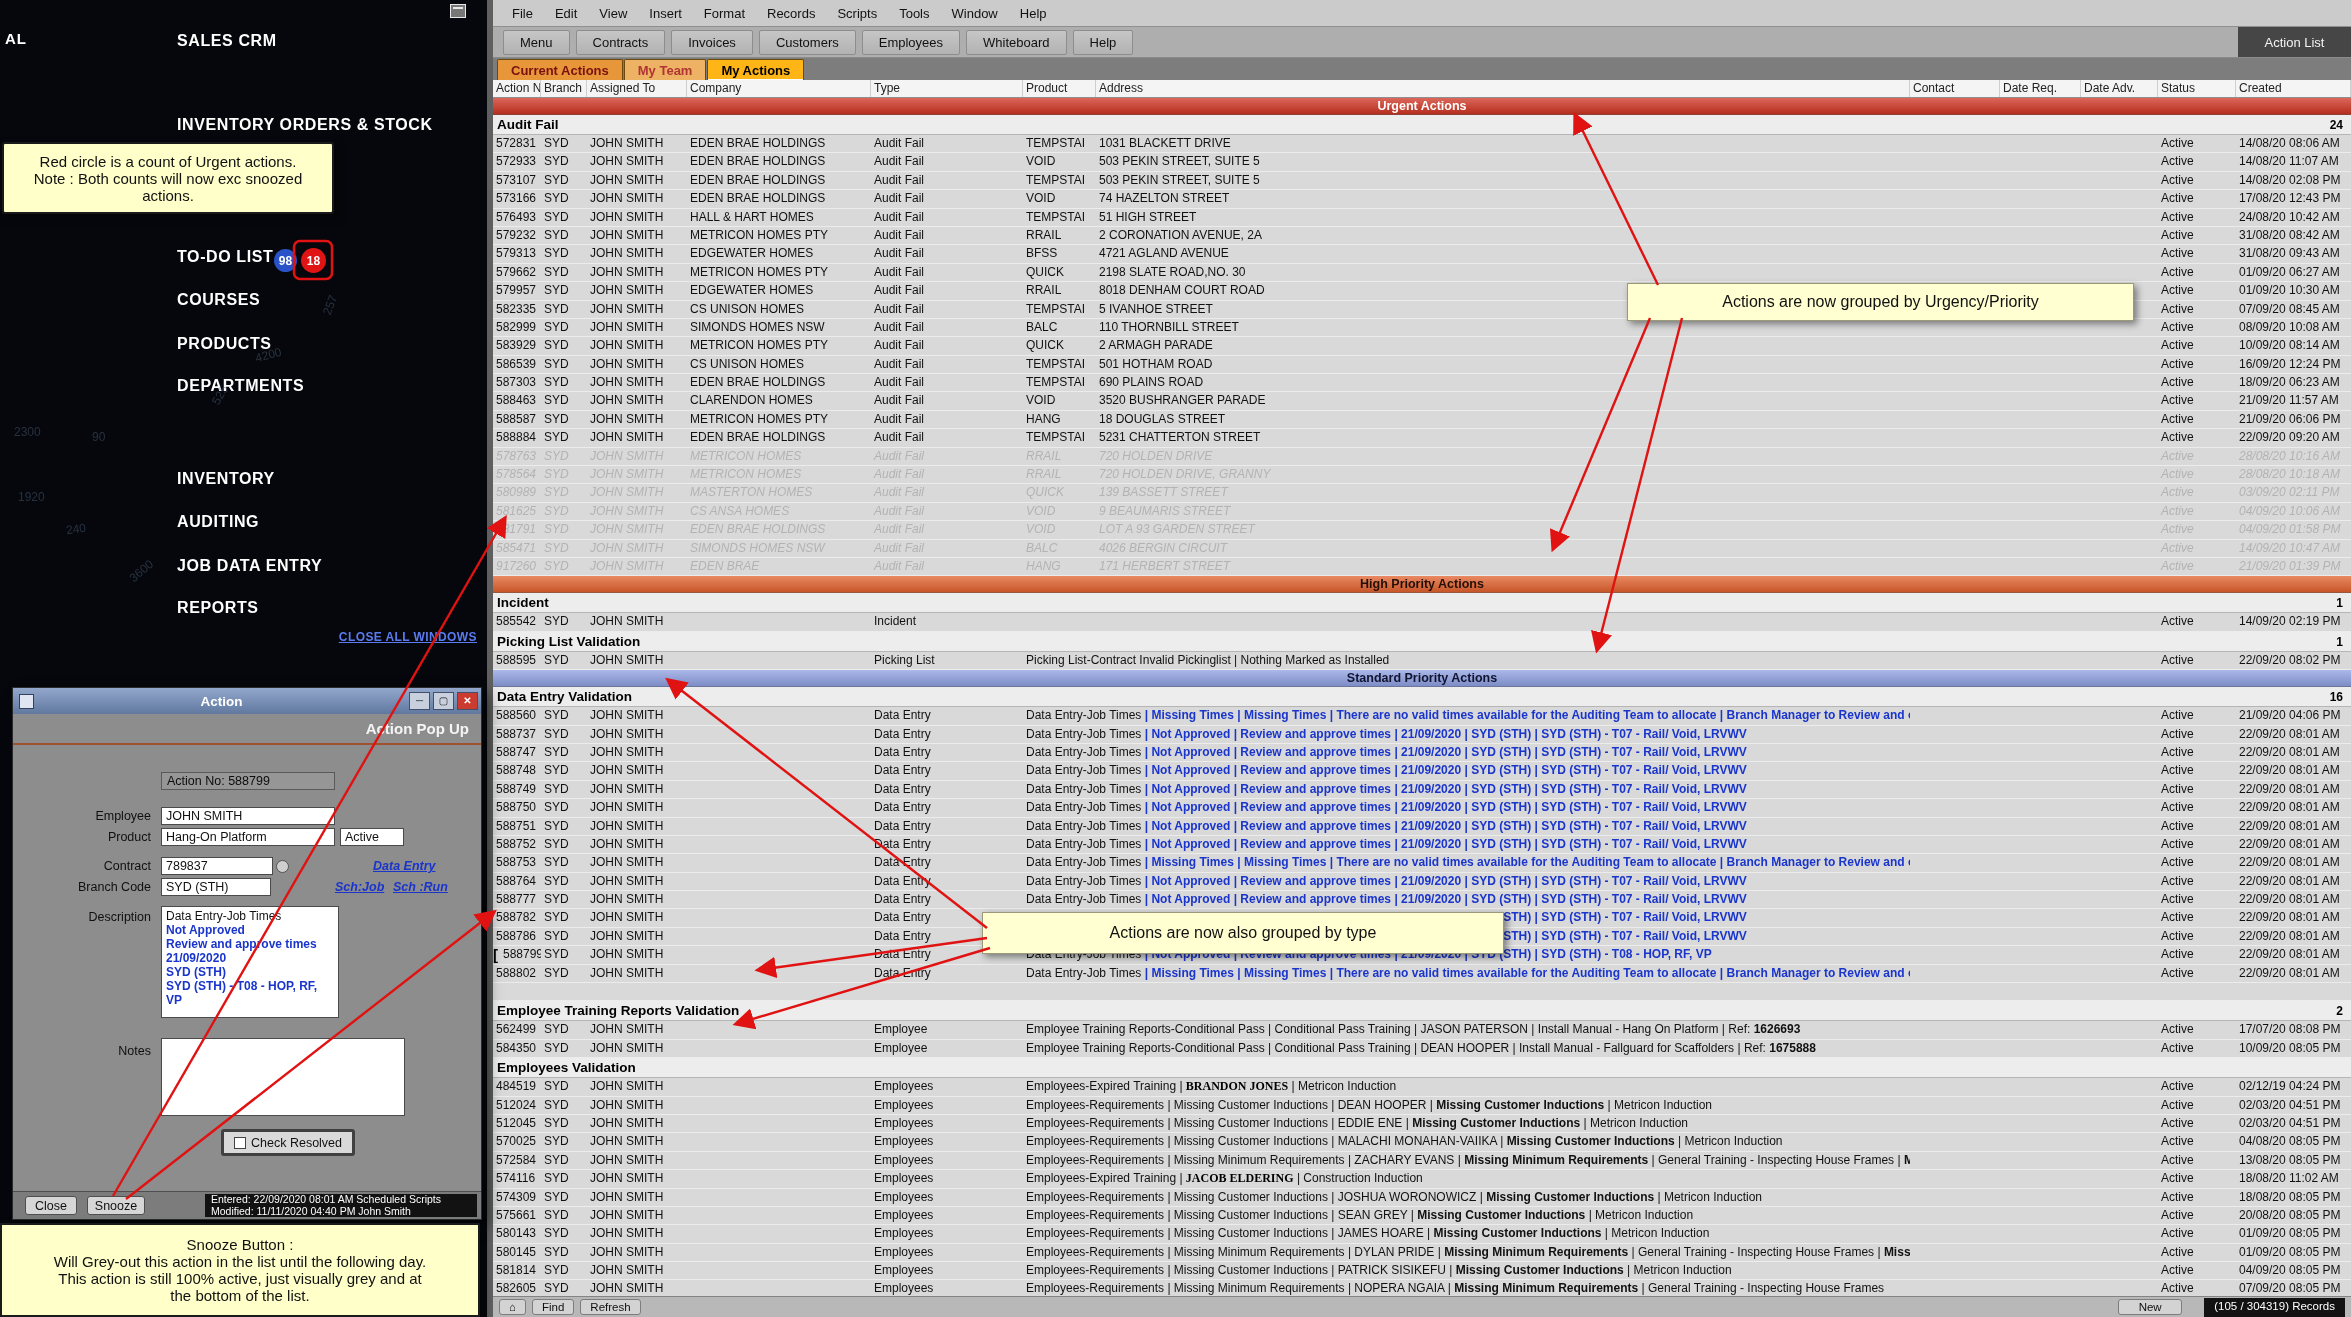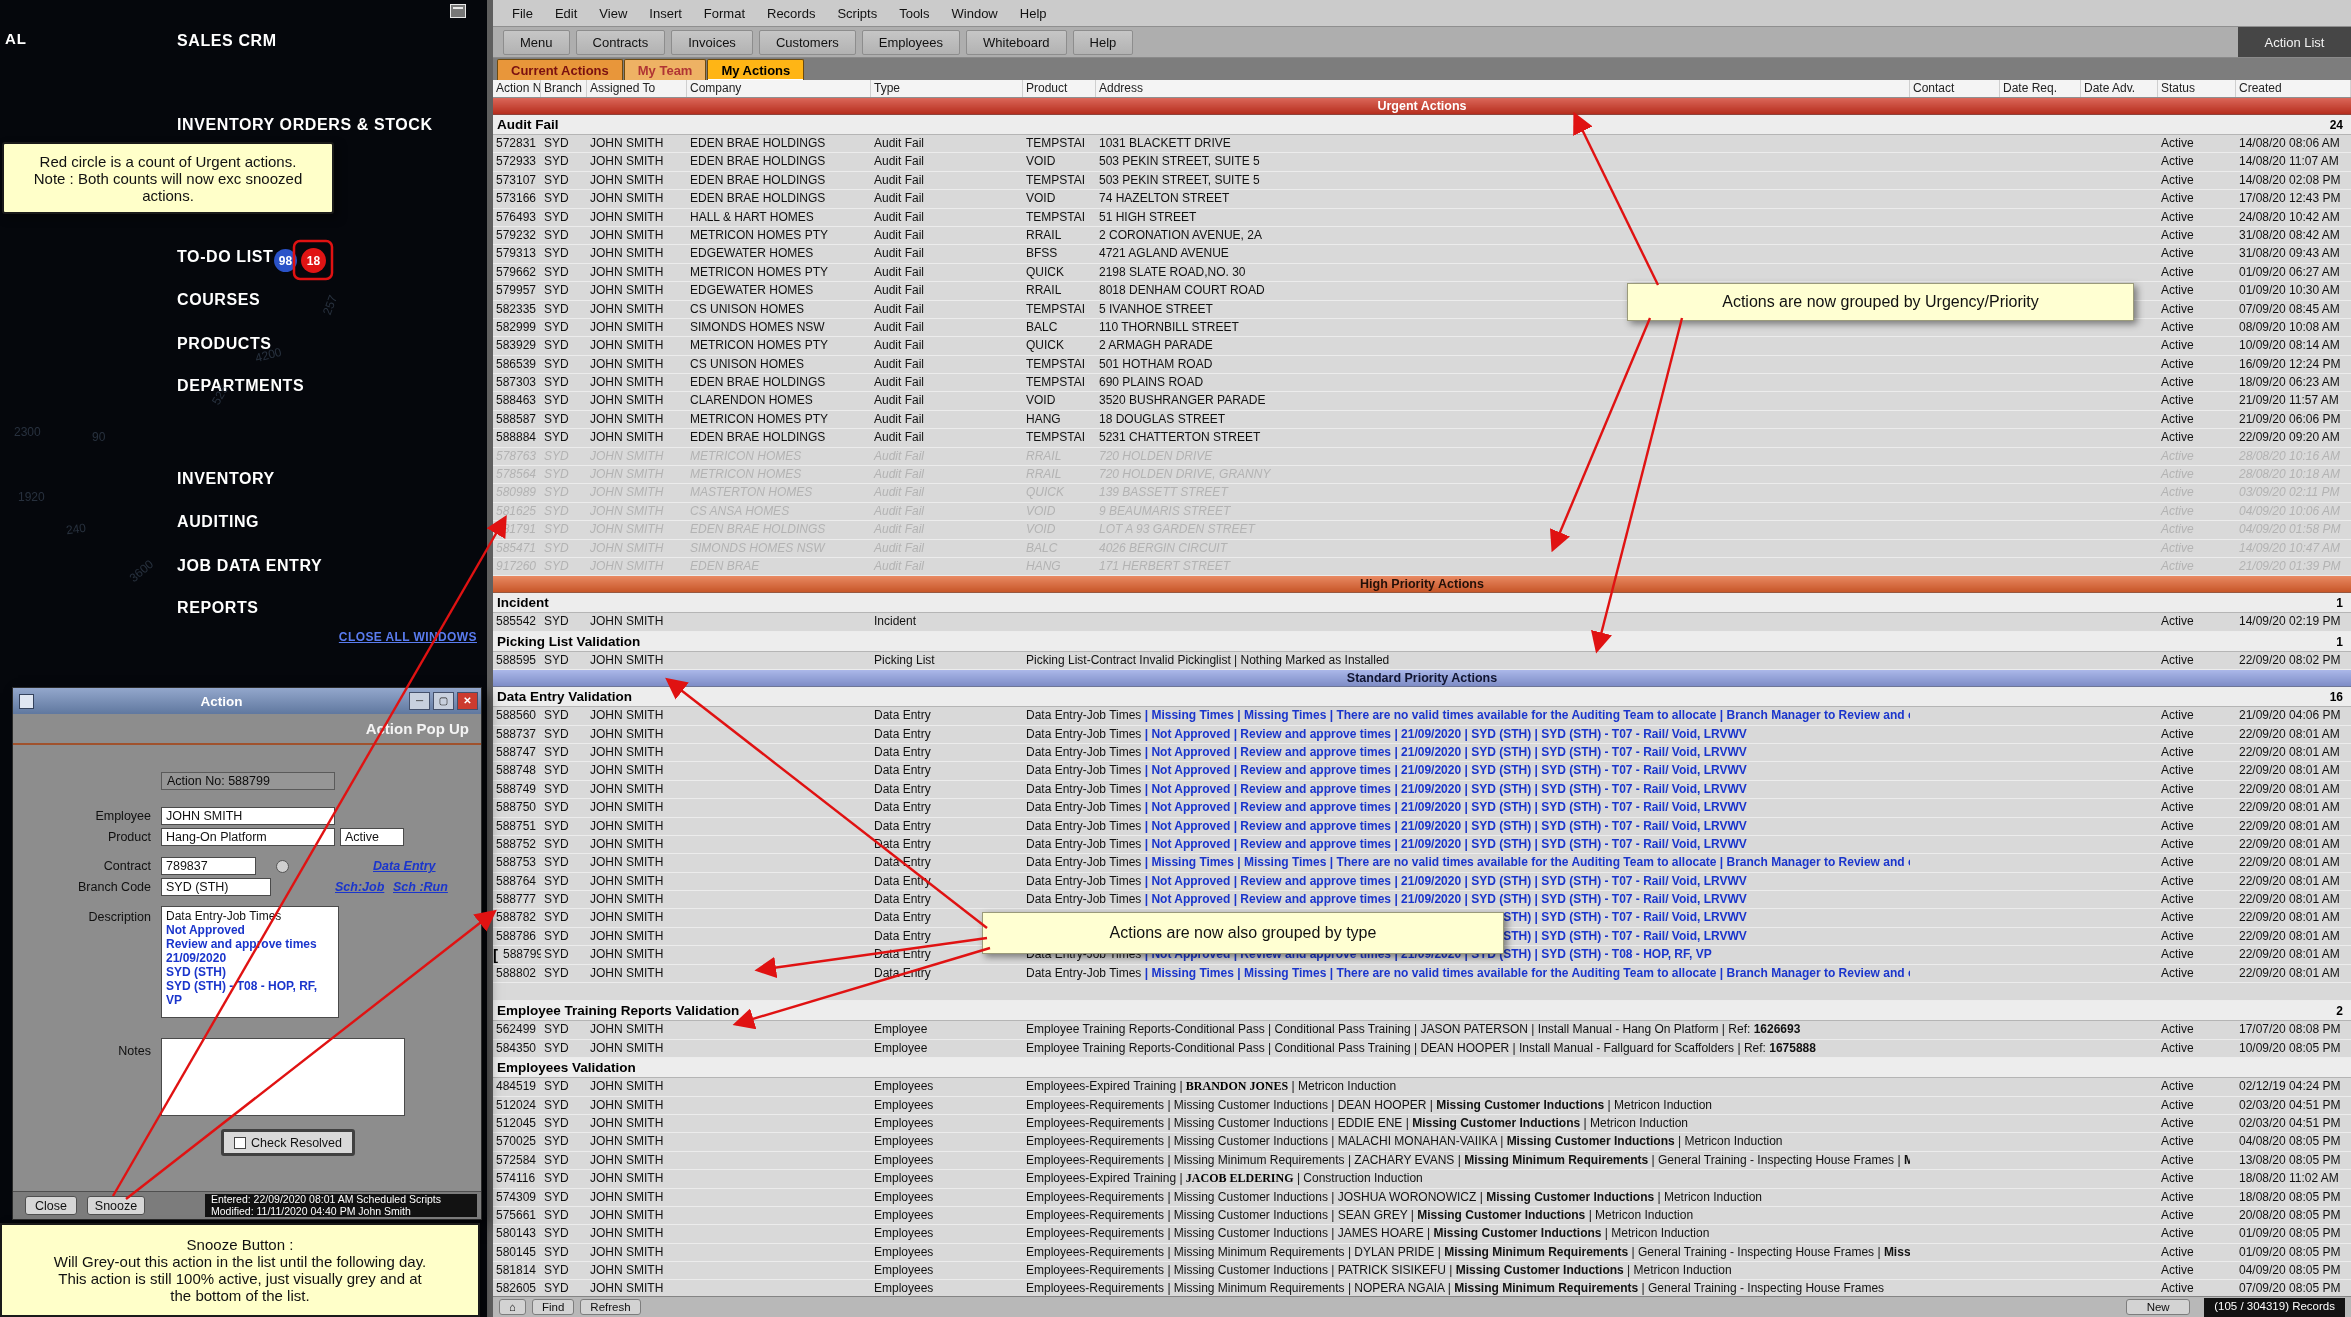--- a/index.html
+++ b/index.html
@@ -43,21 +43,21 @@
   .cell{font-size:12px;color:#111;line-height:17.4px;white-space:nowrap;overflow:hidden;padding-left:3px;}
   .row.grey .cell, .row.grey .seg-blue, .row.grey .seg-bold, .row.grey .seg-red{color:#b3b3b3 !important;font-style:italic;font-weight:normal;}
   .seg-blue{color:#1a35cc;font-weight:bold;}
   .seg-bold{font-weight:bold;color:#111;}
   .seg-red{color:#000000;font-weight:bold;font-family:Liberation Serif, serif;}
   .curmark{position:absolute;left:0;top:0;font-weight:bold;color:#000;font-size:15px;line-height:17.4px;}
   
   .statusbar{position:absolute;left:0;right:0;bottom:0;height:21px;background:#b8b8b8;border-top:1px solid #848484;
              display:flex;align-items:center;padding:0 6px;gap:6px;box-sizing:border-box;}
   .sbtn{font-size:11.5px;background:#d3d3d3;border:1px solid #7d7d7d;border-radius:3px;height:16px;line-height:14px;padding:0 9px;color:#111;}
-  .records{margin-left:8px;background:#121212;color:#fff;font-size:11.5px;height:19px;line-height:17px;padding:0 10px;}
+  .records{margin-left:16px;background:#121212;color:#fff;font-size:11.5px;height:19px;line-height:17px;padding:0 10px;}
   .spacer{flex:1;}
   
   .callout{position:absolute;background:#ffffd2;border:1px solid #9a9a7a;box-shadow:3px 3px 7px rgba(0,0,0,.45);
            display:flex;align-items:center;justify-content:center;font-size:16px;color:#111;z-index:25;text-align:center;}
   .note{position:absolute;background:#ffffc9;border:2px solid #1a1a1a;box-shadow:4px 4px 8px rgba(0,0,0,.5);
         display:flex;align-items:center;justify-content:center;font-size:15px;color:#111;z-index:35;
         text-align:center;white-space:pre-line;padding:6px 10px;box-sizing:border-box;border-radius:3px;}
   
   .popup{position:absolute;left:12px;top:687px;width:468px;height:531px;background:#8d8d8d;border:1px solid #2a2a2a;
          box-shadow:6px 6px 12px rgba(0,0,0,.55);z-index:30;}
@@ -983,21 +983,21 @@
     <div class="actionno">Action No: 588799</div>
 
     <div class="plabel" style="left:8px;top:121px;">Employee</div>
     <div class="pinput" style="left:148px;top:119px;width:174px;">JOHN SMITH</div>
 
     <div class="plabel" style="left:8px;top:142px;">Product</div>
     <div class="pinput" style="left:148px;top:140px;width:174px;">Hang-On Platform</div>
     <div class="pinput" style="left:327px;top:140px;width:64px;">Active</div>
 
     <div class="plabel" style="left:8px;top:171px;">Contract</div>
-    <div class="pinput" style="left:148px;top:169px;width:95px;">789837</div>
+    <div class="pinput" style="left:148px;top:169px;width:112px;">789837</div>
     <div class="pcircle-icon" style="left:263px;top:172px;"></div>
     <div class="plink" style="left:360px;top:171px;">Data Entry</div>
 
     <div class="plabel" style="left:8px;top:192px;">Branch Code</div>
     <div class="pinput" style="left:148px;top:190px;width:110px;">SYD (STH)</div>
     <div class="plink" style="left:322px;top:192px;">Sch:Job</div>
     <div class="plink" style="left:380px;top:192px;">Sch :Run</div>
 
     <div class="plabel" style="left:8px;top:222px;">Description</div>
     <div class="descbox">

